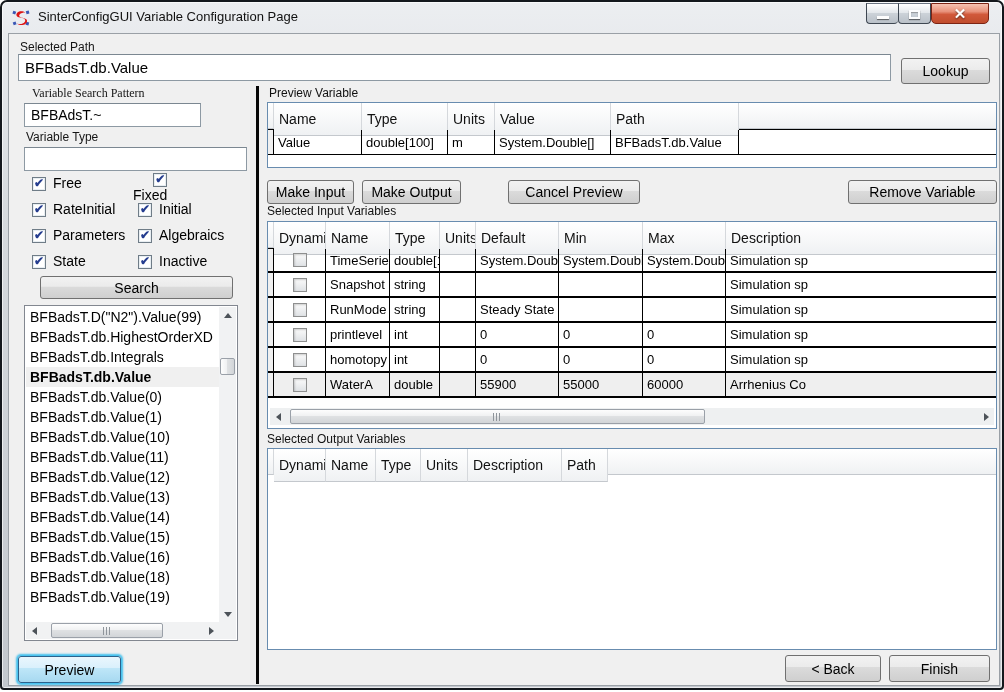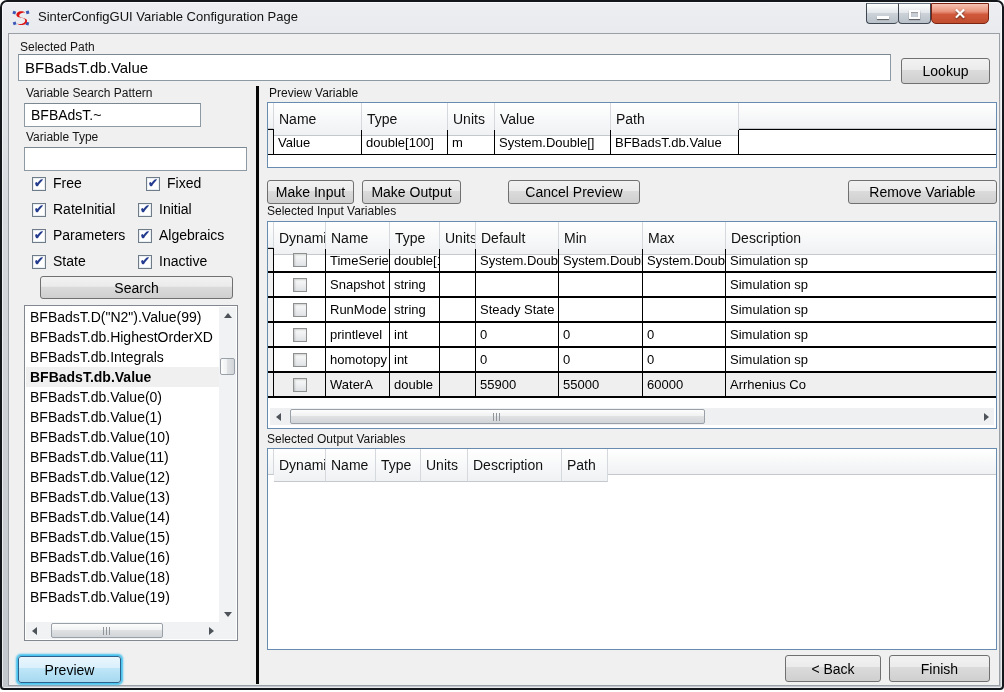--- a/index.html
+++ b/index.html
@@ -124,30 +124,30 @@
           </div>
       </div>
     </div>
 
     <div class="client"></div>
 
     <div class="lbl" style="left:18px; top:38px;">Selected Path</div>
     <input class="tbox" style="left: 16px; top: 52px; width: 873px; height: 27px;" value="BFBadsT.db.Value">
     <div class="btn" style="left:899px; top:56px; width:89px; height:26px;">Lookup</div>
 
-    <div class="lbl" style="left:24px; top:84px;">Variable Search Pattern</div>
+    <div class="lbl" style="left:30px; top:84px;font-family:Liberation Serif, serif;">Variable Search Pattern</div>
     <input class="tbox" style="left: 22px; top: 101px; width: 177px; height: 24px; font-size: 14px;" value="BFBAdsT.~">
     <div class="lbl" style="left:24px; top:128px;">Variable Type</div>
     <input class="tbox" style="left: 22px; top: 145px; width: 223px; height: 24px; font-size: 14px;" value="">
 
     <div class="cbitem" style="left:30px; top:171px;">
       <span class="cbbox checked"></span>
       <span class="cb-label">Free</span>
     </div>
-    <div class="cbitem" style="left:144px; top:171px;">
+    <div class="cbitem" style="left:124px; top:171px;flex-direction:column;">
       <span class="cbbox checked"></span>
       <span class="cb-label">Fixed</span>
     </div>
     <div class="cbitem" style="left:30px; top:197px;">
       <span class="cbbox checked"></span>
       <span class="cb-label">RateInitial</span>
     </div>
     <div class="cbitem" style="left:136px; top:197px;">
       <span class="cbbox checked"></span>
       <span class="cb-label">Initial</span>

